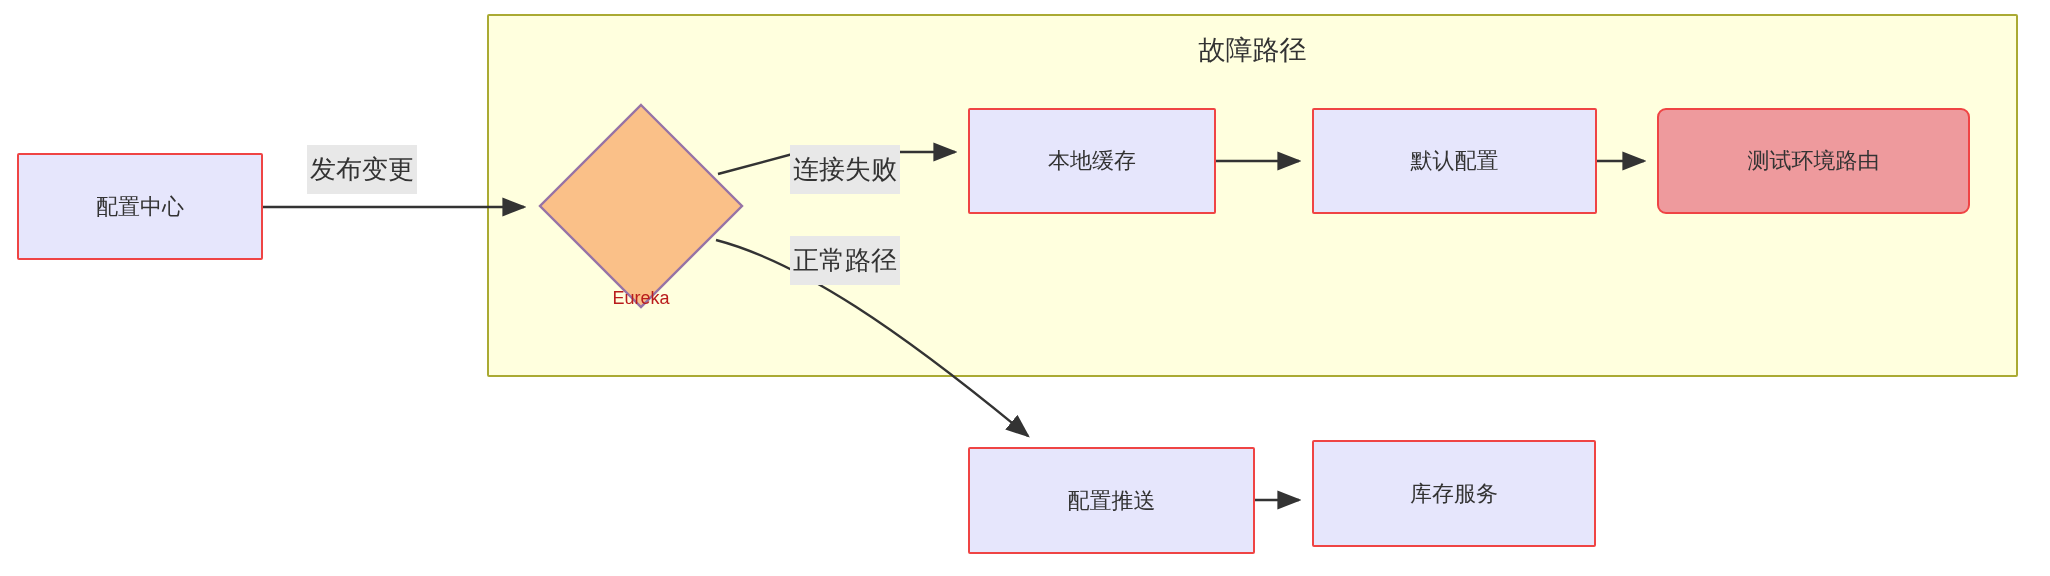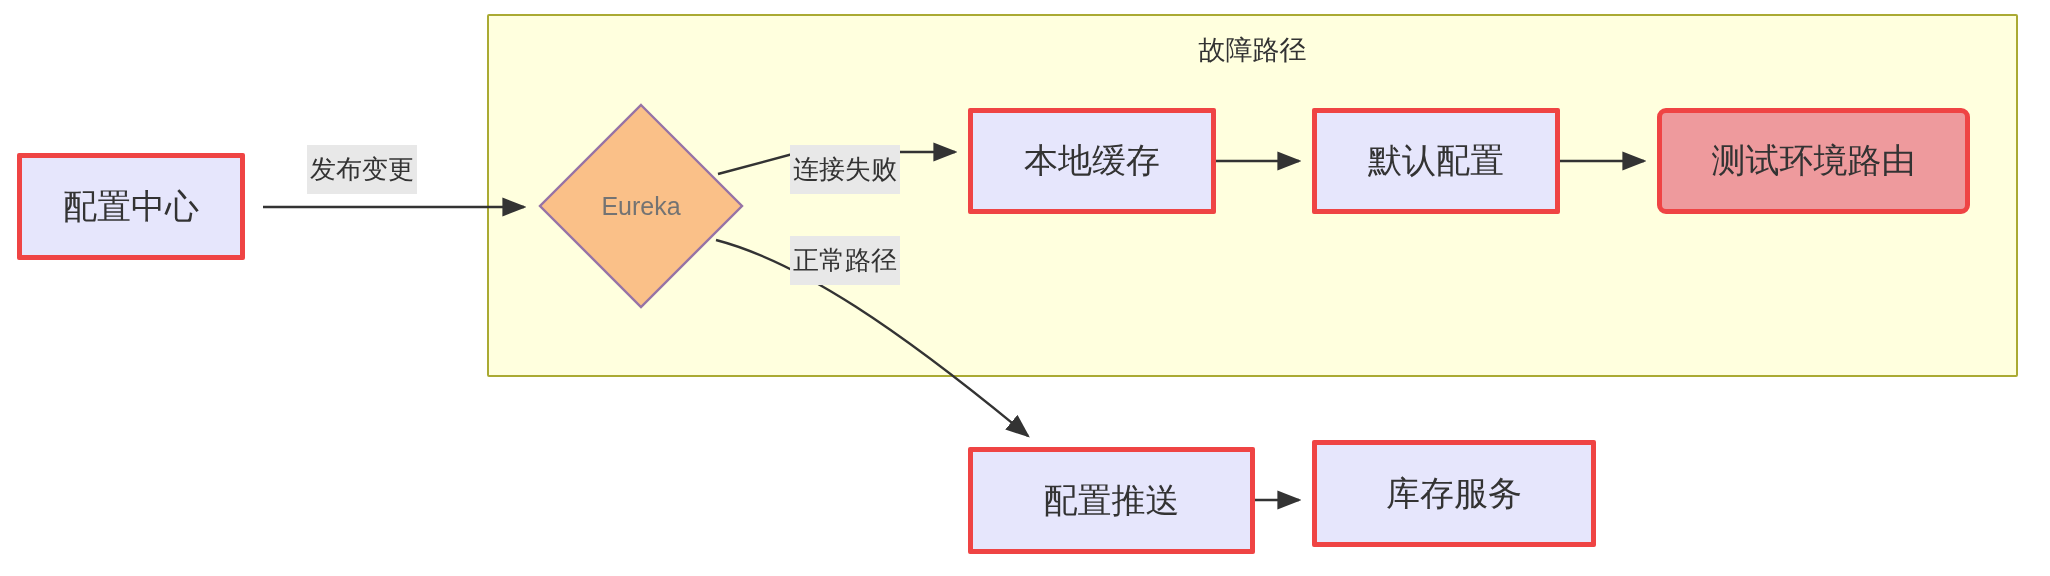--- a/index.html
+++ b/index.html
@@ -46,23 +46,23 @@
     white-space: nowrap;
   }
 
   
   .node {
     position: absolute;
     box-sizing: border-box;
     display: flex;
     align-items: center;
     justify-content: center;
-    border: 5px solid #ef4444;
+    border: 2px solid #ef4444;
     border-radius: 2px;
-    font-size: 34px;
+    font-size: 22px;
     color: #333333;
     text-align: left;
     white-space: nowrap;
   }
   .node.fill-lavender { background: #E6E6FC; }
   .node.fill-red      { background: #EE9A9D; }
 
   
   .decision {
     position: absolute;
@@ -70,24 +70,24 @@
   .decision .shape {
     position: absolute;
     left: 0; top: 0;
     width: 100%; height: 100%;
   }
   .decision .dlabel {
     position: absolute;
     left: 0; top: 0;
     width: 100%; height: 100%;
     display: flex;
-    align-items: center;
+    align-items: flex-end;
     justify-content: center;
-    font-size: 25px;
-    color: #737373;
+    font-size: 18px;
+    color: #b91c1c;
     white-space: nowrap;
   }
 
   
   .edge-label {
     position: absolute;
     background: #E8E8E8;
     color: #333333;
     font-size: 26px;
     line-height: 1.25;
@@ -117,38 +117,38 @@
 
     <path d="M1216,161 L1299,161" fill="none" stroke="#333333" stroke-width="2.4" marker-end="url(#arrowhead)"></path>
 
     <path d="M1560,161 L1644,161" fill="none" stroke="#333333" stroke-width="2.4" marker-end="url(#arrowhead)"></path>
 
     <path d="M716,240 C800,262 900,330 1028,436" fill="none" stroke="#333333" stroke-width="2.4" marker-end="url(#arrowhead)"></path>
 
     <path d="M1216,500 L1299,500" fill="none" stroke="#333333" stroke-width="2.4" marker-end="url(#arrowhead)"></path>
   </svg>
 
-  <div class="node fill-lavender" style="left:17px; top:153px; width:228px; height:107px;">
+  <div class="node fill-lavender" style="left:17px; top:153px; width:246px; height:107px;">
     <span>配置中心</span>
   </div>
 
   <div class="decision" style="left:538px; top:103px; width:206px; height:206px;">
     <svg class="shape" viewBox="0 0 206 206" preserveAspectRatio="none">
       <polygon points="103,2 204,103 103,204 2,103" fill="#FAC088" stroke="#9673A6" stroke-width="2.4"></polygon>
     </svg>
     <div class="dlabel">
       <span>Eureka</span>
     </div>
   </div>
 
   <div class="node fill-lavender" style="left:968px; top:108px; width:248px; height:106px;">
     <span>本地缓存</span>
   </div>
 
-  <div class="node fill-lavender" style="left:1312px; top:108px; width:248px; height:106px;">
+  <div class="node fill-lavender" style="left:1312px; top:108px; width:285px; height:106px;">
     <span>默认配置</span>
   </div>
 
   <div class="node fill-red" style="left:1657px; top:108px; width:313px; height:106px;border-radius:9px;">
     <span>测试环境路由</span>
   </div>
 
   <div class="node fill-lavender" style="left:968px; top:447px; width:287px; height:107px;">
     <span>配置推送</span>
   </div>

